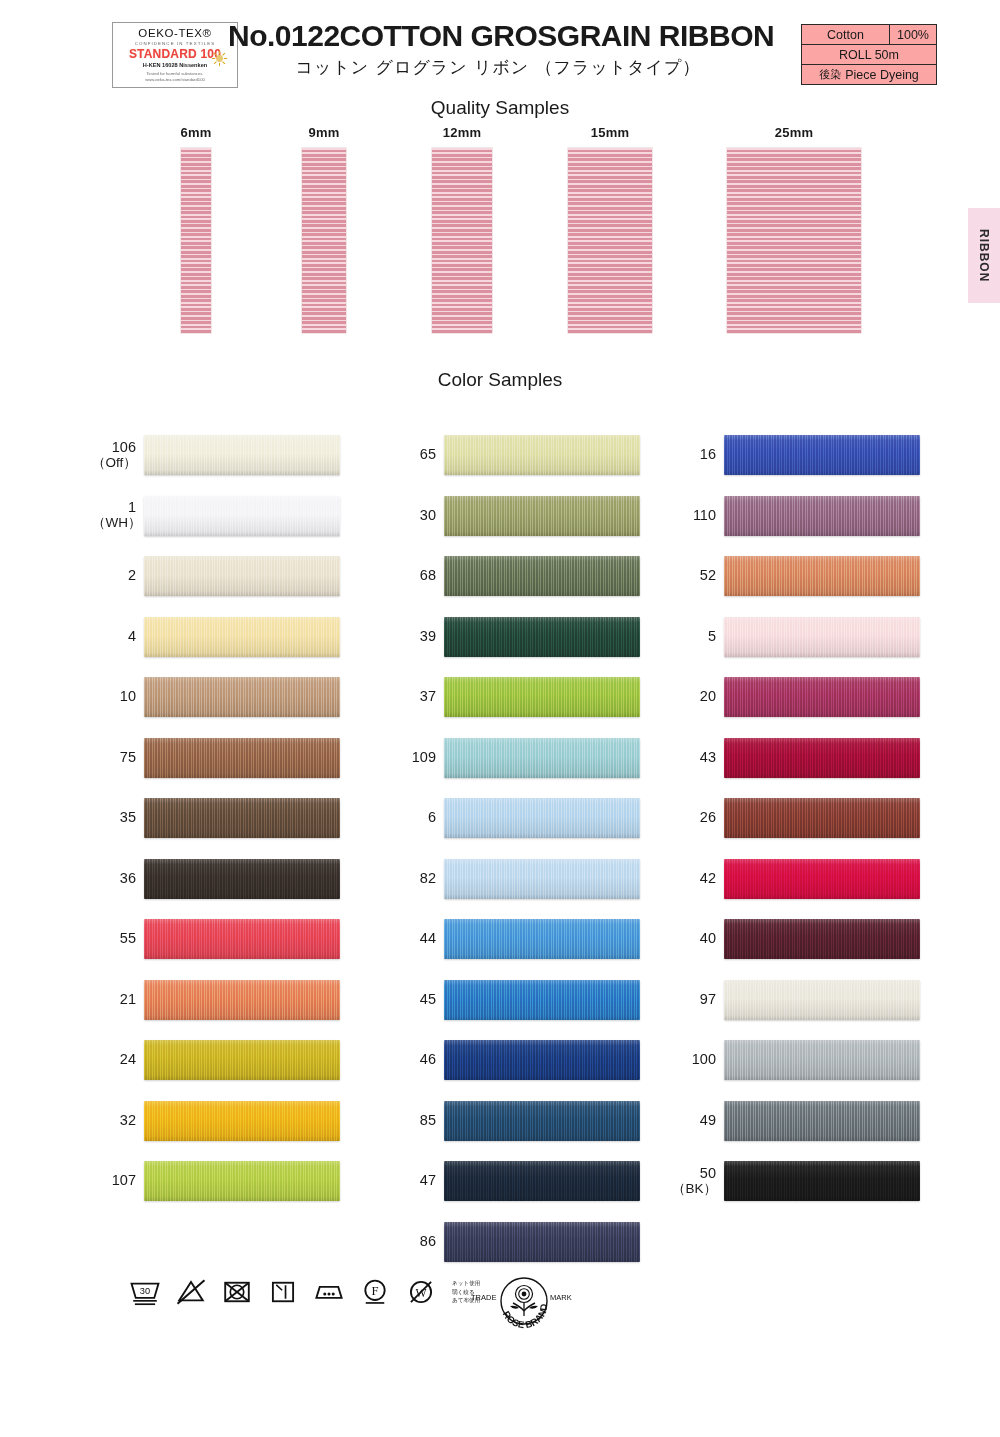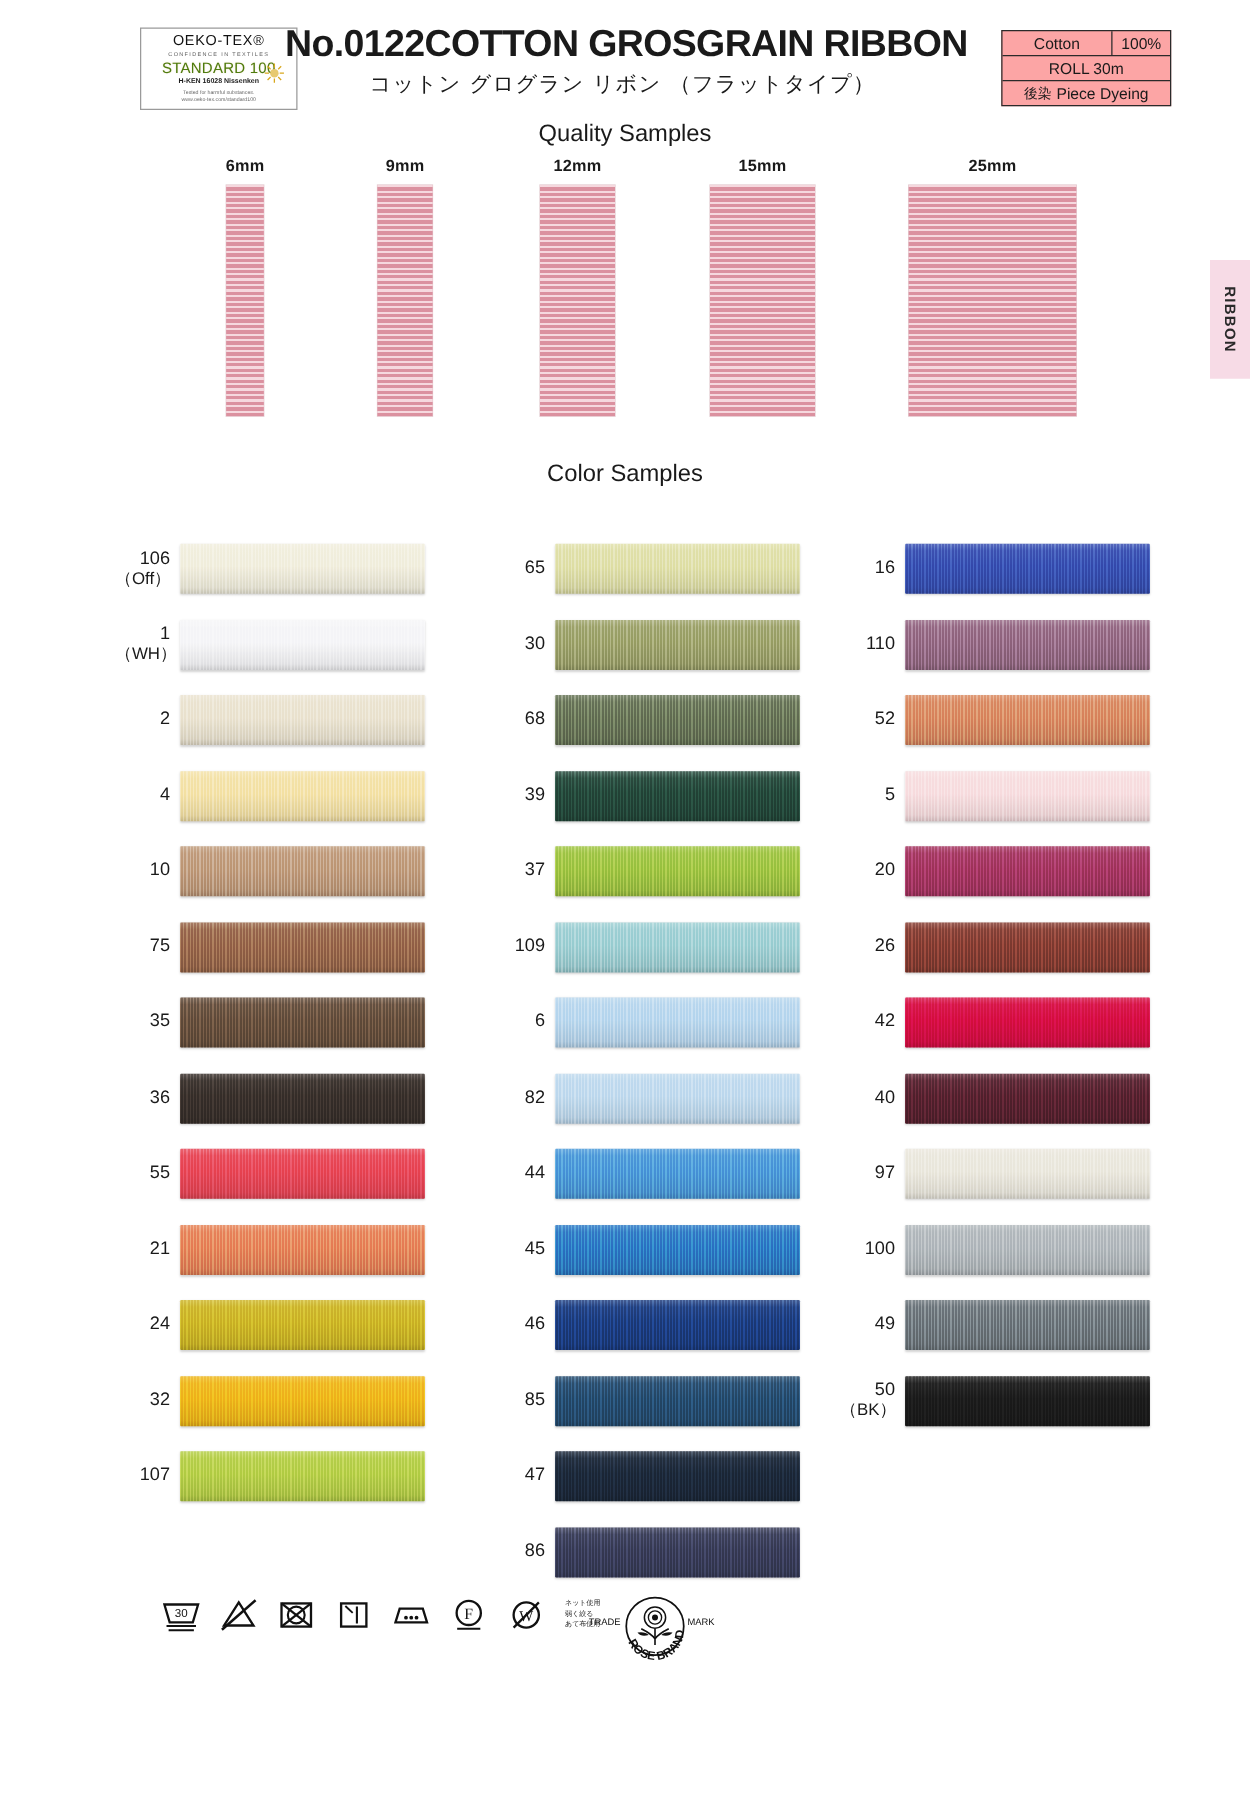--- a/index.html
+++ b/index.html
@@ -16,21 +16,21 @@
   .header{position:absolute;left:0;top:0;width:808px;height:100px;}
 
   .oeko{
     position:absolute;left:112px;top:22px;width:124px;height:64px;
     border:1px solid #9a9a9a;background:#fff;
     display:flex;flex-direction:column;align-items:center;justify-content:center;
     overflow:hidden;
   }
   .oeko-l1{font-size:11.5px;letter-spacing:.6px;color:#111;font-weight:400;line-height:1;}
   .oeko-l2{font-size:4.4px;letter-spacing:1.1px;color:#5c5c5c;margin-top:2px;line-height:1;}
-  .oeko-l3{font-size:12px;font-weight:400;color:#4d7c0f;letter-spacing:.2px;line-height:1;margin-top:2px;
+  .oeko-l3{font-size:12px;font-weight:700;color:#ef4444;letter-spacing:.2px;line-height:1;margin-top:2px;
            text-shadow:0 0 1px rgba(180,130,0,.35);}
   .oeko-l4{font-size:5.6px;font-weight:700;color:#1b1b1b;margin-top:3px;line-height:1;}
   .oeko-l5{font-size:4.2px;color:#6a6a6a;margin-top:3px;line-height:1;}
   .oeko-l6{font-size:4.2px;color:#6a6a6a;margin-top:2px;line-height:1;}
   .oeko-sun{position:absolute;right:9px;top:27px;width:17px;height:17px;}
 
   .title-wrap{position:absolute;left:228px;top:20px;width:540px;text-align:left;}
   .title-en{font-size:30px;font-weight:700;letter-spacing:-0.5px;white-space:nowrap;line-height:1.05;}
   .title-en .no{font-weight:700;}
   .title-jp{font-size:17px;text-align:center;margin-top:4px;letter-spacing:1px;white-space:nowrap;
@@ -162,21 +162,21 @@
     <div class="title-en"><span class="no">No.0122</span><span>COTTON GROSGRAIN RIBBON</span></div>
     <div class="title-jp">コットン グログラン リボン （フラットタイプ）</div>
   </div>
 
   <div class="spec">
     <div class="spec-row">
       <div class="spec-c1">Cotton</div>
       <div class="spec-c2">100%</div>
     </div>
     <div class="spec-row">
-      <div class="spec-c1" style="border-right:none">ROLL 30m</div>
+      <div class="spec-c1" style="border-right:none">ROLL 50m</div>
     </div>
     <div class="spec-row">
       <div class="spec-c1" style="border-right:none">
         <span class="spec-jp">後染</span>
         <span>Piece Dyeing</span>
       </div>
     </div>
   </div>
 </div>
 
@@ -335,20 +335,24 @@
         <div class="num"><span>52</span></div>
         <div class="swatch" style="background: rgb(220, 143, 103);"></div>
       </div>
       <div class="crow">
         <div class="num"><span>5</span></div>
         <div class="swatch" style="background: rgb(248, 223, 225);"></div>
       </div>
       <div class="crow">
         <div class="num"><span>20</span></div>
         <div class="swatch" style="background: rgb(168, 56, 100);"></div>
+      </div>
+      <div class="crow">
+        <div class="num"><span>43</span></div>
+        <div class="swatch" style="background: rgb(168, 15, 58);"></div>
       </div>
       <div class="crow">
         <div class="num"><span>26</span></div>
         <div class="swatch" style="background: rgb(138, 64, 53);"></div>
       </div>
       <div class="crow">
         <div class="num"><span>42</span></div>
         <div class="swatch" style="background: rgb(216, 15, 69);"></div>
       </div>
       <div class="crow">

